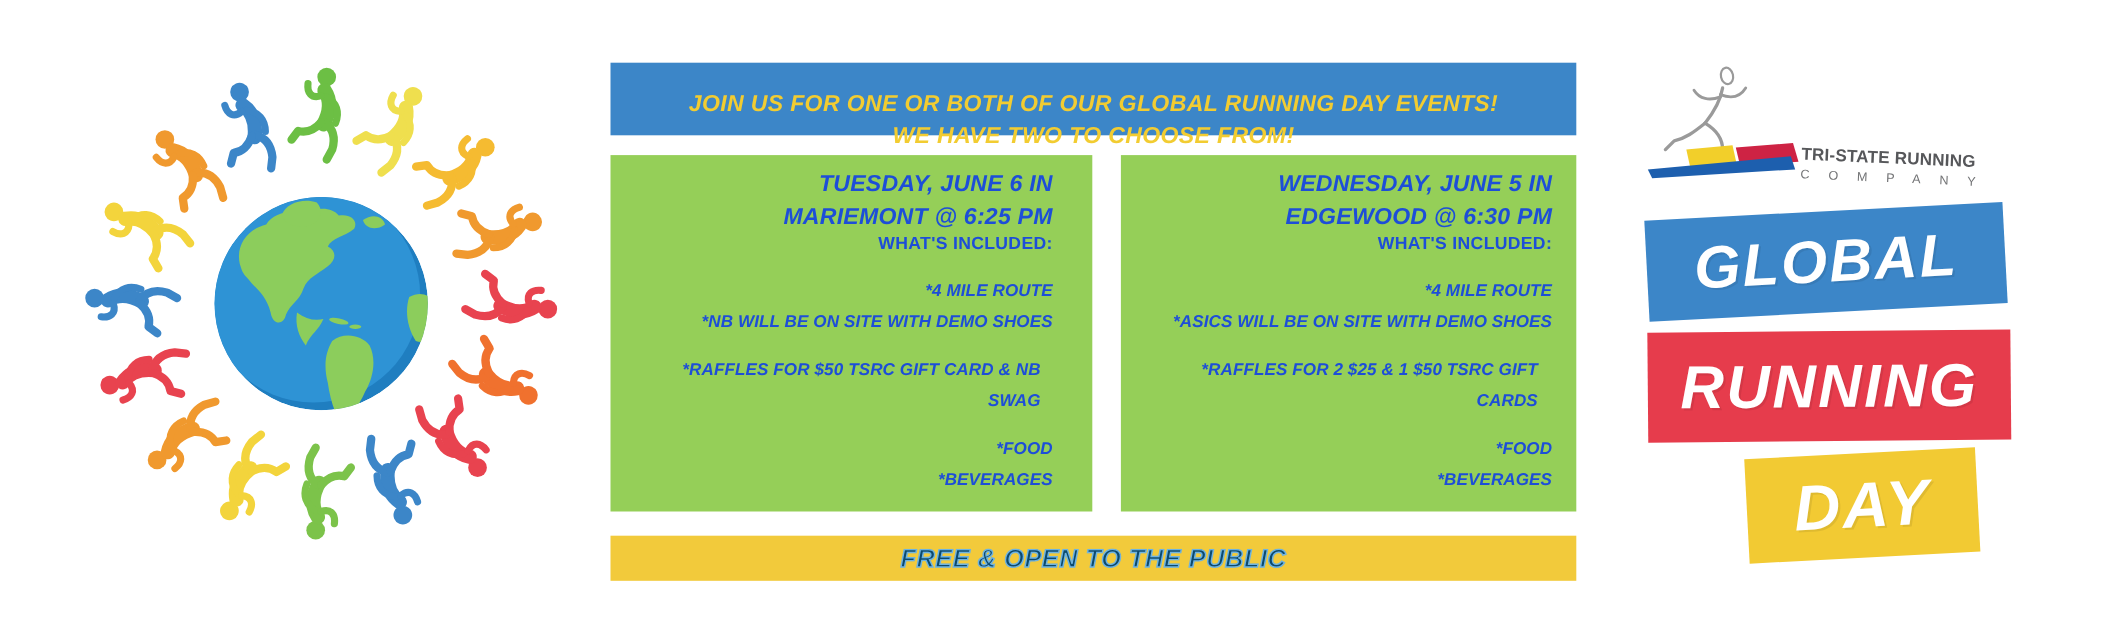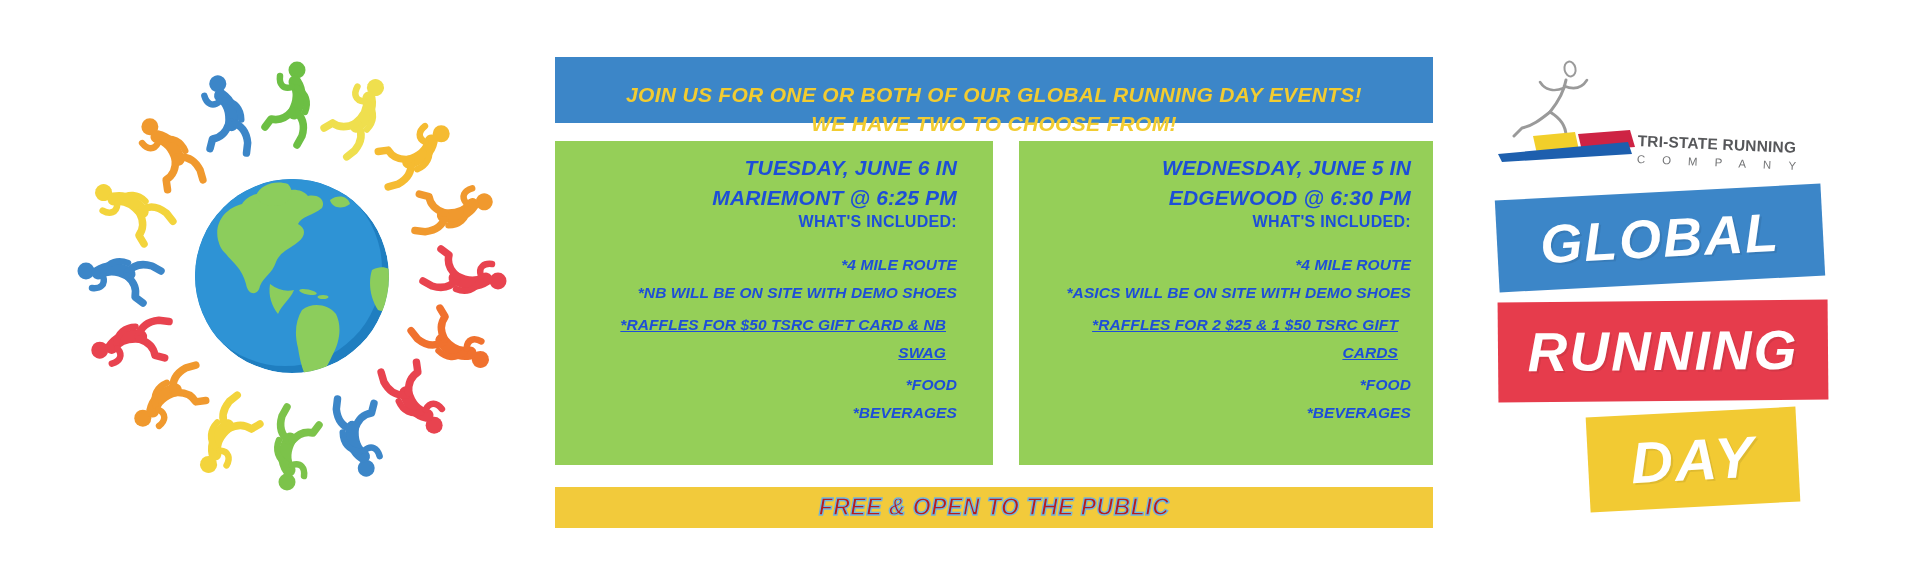--- a/index.html
+++ b/index.html
@@ -19,25 +19,25 @@
   .event-box{
     position:absolute;top:141px;height:324px;background:#95cf58;color:#1d4ed8;
     text-align:right;box-sizing:border-box;overflow:hidden;
   }
   .event-box.first{left:555px;width:438px;padding:0 36px;}
   .event-box.second{left:1019px;width:414px;padding:0 22px;}
   .event-title{font-style:italic;font-weight:700;font-size:21px;line-height:30px;margin-top:12px;letter-spacing:.2px;}
   .included-label{font-weight:700;font-size:16px;letter-spacing:.3px;}
   .event-items{list-style:none;margin:20px 0 0 0;padding:0;
     font-style:italic;font-weight:700;font-size:15.5px;line-height:28px;letter-spacing:.1px;}
-  .event-items li.wrap{max-width:344px;margin:4px auto;text-decoration:underline;}
+  .event-items li.wrap{max-width:344px;margin:16px auto;}
   .yellow-bar{
     position:absolute;left:555px;top:487px;width:878px;height:41px;background:#f2ca3b;
     text-align:center;line-height:41px;
-    font-style:italic;font-weight:700;font-size:23px;letter-spacing:.5px;color:#b91c1c;
+    font-style:italic;font-weight:700;font-size:23px;letter-spacing:.5px;color:#0c4a6e;
     -webkit-text-stroke:1.3px #6fb3df;text-shadow:0 0 1px #6fb3df;
   }
   
   .logo{position:absolute;left:1490px;top:40px;width:360px;height:140px;}
   .logo-art{position:absolute;left:0;top:0;width:150px;height:140px;}
   .logo-text{position:absolute;left:148px;top:92px;transform:rotate(2.5deg);transform-origin:left top;color:#56575a;}
   .logo-name{font-weight:700;font-size:15.5px;letter-spacing:.2px;white-space:nowrap;}
   .logo-sub{font-weight:400;font-size:11.5px;letter-spacing:17px;color:#737476;margin-top:3px;white-space:nowrap;}
   
   .badge-bar{position:absolute;color:#ffffff;text-align:center;

